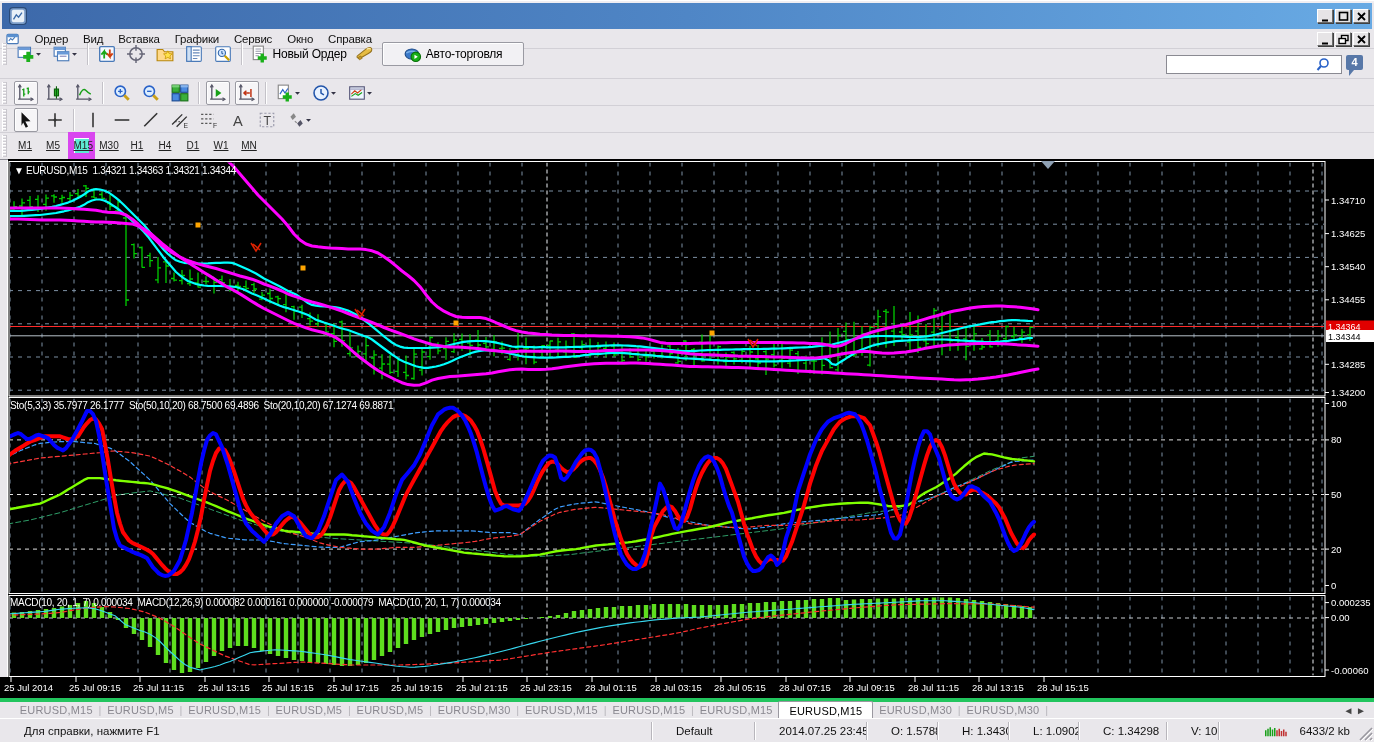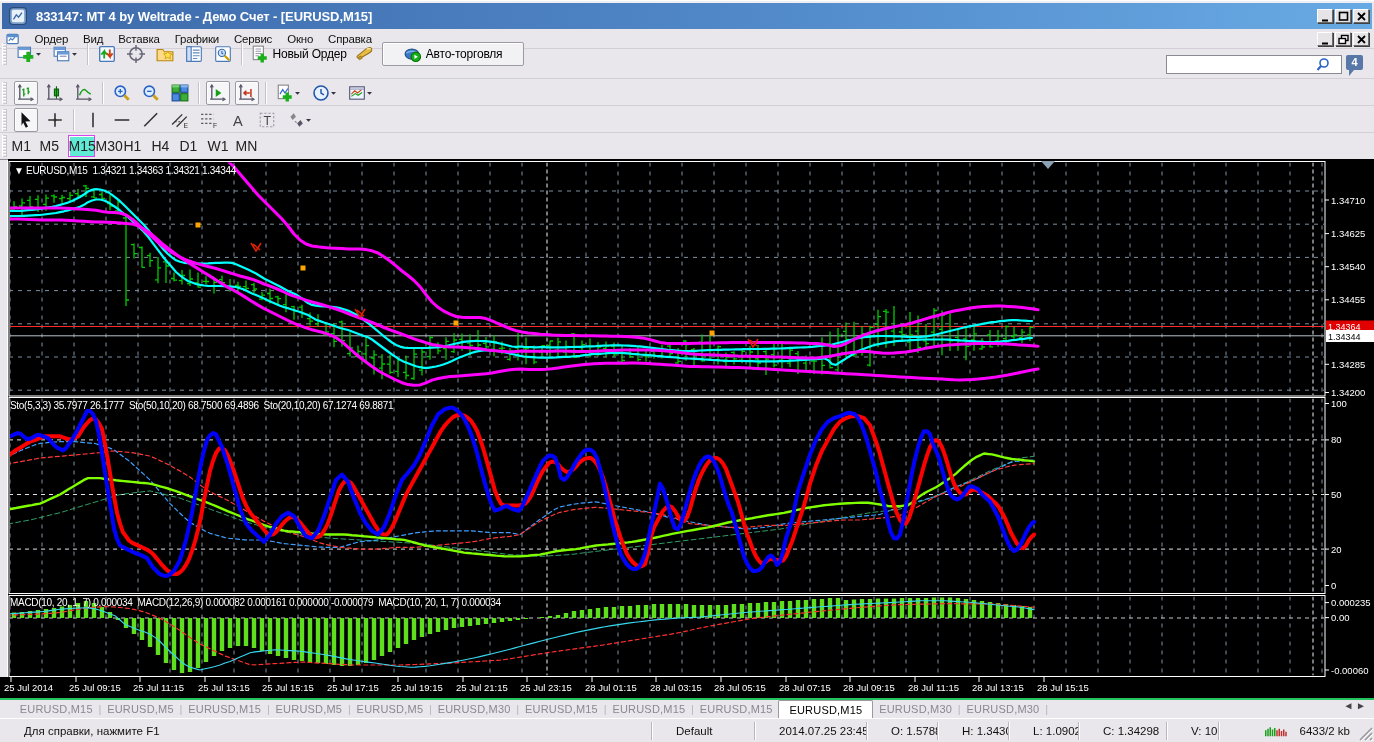--- a/index.html
+++ b/index.html
@@ -6,42 +6,41 @@
 .titlebar .txt { color:#fff; font-weight:bold; font-size:13px; margin-left:9px; letter-spacing:-.1px; }
 .menubar { position:absolute; left:2px; top:29px; width:1370px; height:19px; display:flex; align-items:center; font-size:11.5px; color:#111; letter-spacing:-.2px; }
 .menubar span.mi { padding:2px 7.5px; }
 .toolrow { position:absolute; left:0; display:flex; align-items:center; height:28px; }
 .tb { display:inline-flex; align-items:center; justify-content:center; width:24px; height:24px; border-radius:2px; margin:0 2.5px; }
 .tb.wd { width:31px; }
 .tb.pressed { background:#f6f5f7; border:1px solid #9a9aa2; box-shadow:inset 1px 1px 0 #fff; }
 .tsep { width:1px; height:22px; background:#c4c2c8; margin:0 4px; box-shadow:1px 0 0 #fff; }
 .grip { width:5px; height:22px; margin:0 4px 0 2px; background:repeating-linear-gradient(180deg,#cfcdd3 0,#cfcdd3 1px,#fff 1px,#fff 2px,#e9e7eb 2px,#e9e7eb 3px); border-left:1px solid #fff; border-right:1px solid #c8c6cc; }
 .wbtn { display:inline-flex; align-items:center; justify-content:center; width:16px; height:14px; background:#e6e4e6; border:1px solid; border-color:#fff #6a6a6a #6a6a6a #fff; box-shadow:1px 1px 0 #404040; margin-left:2px; }
-.tfbtn { font-size:14px; color:#222; width:27px; padding:3px 0; margin:0 .5px; }
-.tfbtn.pressed { background:#5eead4; border:1px solid #d946ef; box-shadow:inset 1px 1px 0 #fff; padding:2px 0; }
+.tfbtn { font-size:10px; color:#222; width:27px; text-align:center; padding:3px 0; margin:0 .5px;text-decoration:underline; }
+.tfbtn.pressed { background:#5eead4; border:6px solid #d946ef; box-shadow:inset 1px 1px 0 #fff; padding:2px 0; }
 .chart { position:absolute; left:0; top:159px; width:1374px; height:539px; background:#000; border-top:1px solid #8a8a92; }
 .chart .lframe { position:absolute; left:0; top:0; width:8px; height:518px; background:#e9e7eb; border-right:1px solid #fff; }
-.tabs { position:absolute; left:0; top:698px; width:1374px; height:20px; background:#e9e7eb; border-top:2px solid #22c55e; font-size:11px; color:#8a8890; display:flex; align-items:flex-start; }
+.tabs { position:absolute; left:0; top:698px; width:1374px; height:20px; background:#e9e7eb; border-top:4px solid #22c55e; font-size:11px; color:#8a8890; display:flex; align-items:center; }
 .tab { padding:3px 5.8px; white-space:nowrap; letter-spacing:.2px; }
 .tab.active { background:#fff; color:#000; border:1px solid #9a98a0; border-bottom:none; border-radius:2px 2px 0 0; padding:3px 10px; }
 .tabsep { color:#b8b6bc; padding:3px 0; }
 .status { position:absolute; left:0; top:718px; width:1374px; height:24px; background:#e9e7eb; border-top:1px solid #fff; font-size:11.5px; color:#111; display:flex; align-items:center; }
 .scell { border-right:1px solid #b8b6bc; box-shadow:1px 0 0 #fff; height:18px; display:flex; align-items:center; padding:0 24px; white-space:nowrap; overflow:hidden; flex:none; }
 .searchbox { position:absolute; left:1166px; top:55px; width:176px; height:19px; background:#fff; border:1px solid #8a8a92; }
 </style></head><body>
 <div style="position:absolute;left:0;top:0;width:1374px;height:3px;background:#f0eef2;border-top:1px solid #fff"></div>
 <div class="titlebar">
   <span style="margin-left:7px;display:inline-flex">
       <svg width="18" height="18" viewBox="0 0 16 16">
         <rect x="0.5" y="0.5" width="15" height="15" rx="3" fill="#7a9cc8" stroke="#2a4a78"></rect>
         <rect x="2.5" y="2.5" width="11" height="11" rx="1.5" fill="#e8f0f8"></rect>
         <path d="M4 11l2.5-4 2 2L11.5 5" stroke="#3a6aa8" fill="none" stroke-width="1.2"></path>
       </svg>
     </span>
-  <span class="txt">833147: MT 4 by Weltrade - Демо Счет - [EURUSD,M15]</span>
   <span style="margin-left:auto;margin-right:3px;display:flex">
       <span class="wbtn">
         <svg width="13" height="12" viewBox="0 0 13 12">
           <path d="M3 10.5h6" stroke="#000" stroke-width="2"></path>
         </svg>
       </span>
       <span class="wbtn">
         <svg width="13" height="12" viewBox="0 0 13 12">
           <rect x="2.5" y="2.5" width="8" height="7.5" fill="none" stroke="#000" stroke-width="1.6"></rect>
         </svg>

